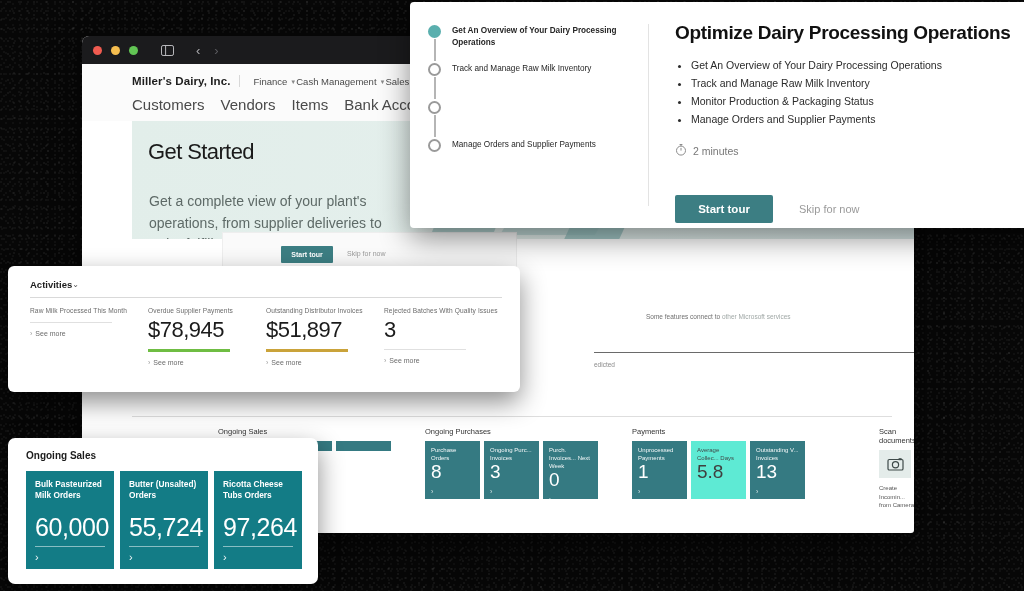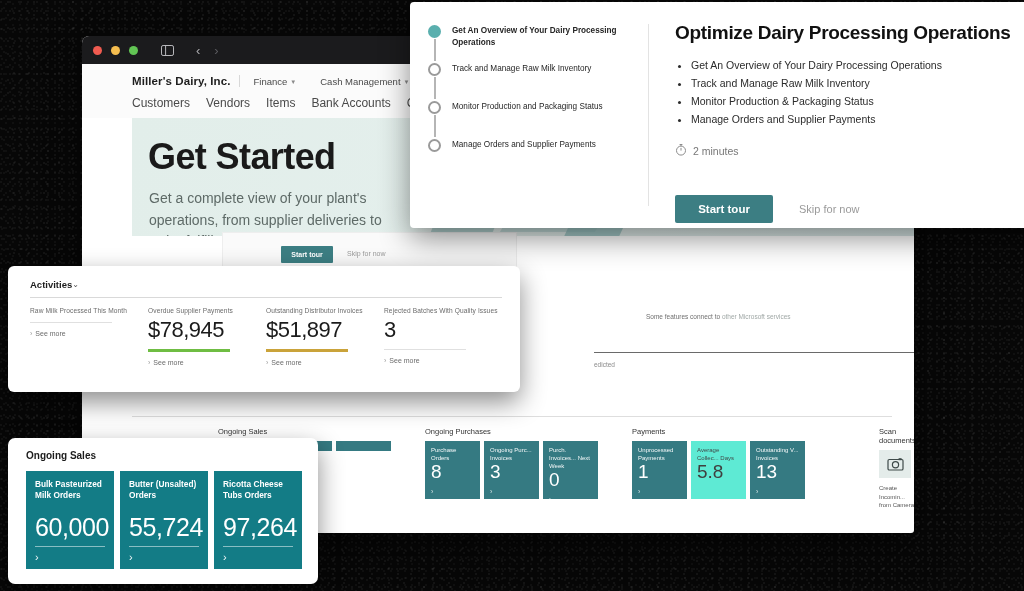--- a/index.html
+++ b/index.html
@@ -40,32 +40,32 @@
   .tb-icon { margin-left: 14px; color: #b9b9bc; display: flex; align-items: center; }
   .tb-arrows { margin-left: 13px; display: flex; gap: 14px; color: #a9a9ad; font-size: 13px; }
   .tb-arrows .dis { color: #5c5c60; }
 
   #appnav { background: #fbfbfb; padding: 11px 50px 0 50px; }
   .nav-row1 { display: flex; align-items: baseline; gap: 0; }
   .company {
     font-size: 11.5px; font-weight: bold; color: #1d1d1d; letter-spacing: .1px;
     padding-right: 9px; border-right: 1px solid #d8d8d8;
   }
-  .nav-items { display: flex; gap: 24px; padding-left: 13px; align-items: center; }
+  .nav-items { display: flex; gap: 0; padding-left: 13px; align-items: center; }
   .nav-item { font-size: 9.5px; color: #4a4a4a; white-space: nowrap; display: flex; align-items: center; gap: 3px; }
   .caret { font-size: 6px; color: #8a8a8a; }
   .nav-row2 { display: flex; gap: 16px; margin-top: 9px; padding-bottom: 8px; }
-  .nav-sub { font-size: 12px; color: #4a4a4a; white-space: nowrap; }
+  .nav-sub { font-size: 15px; color: #4a4a4a; white-space: nowrap; }
 
   #hero {
     margin: 0 0 0 50px; height: 118px;
     background: linear-gradient(100deg,#e2eeea 0%, #e4efec 45%, #d6e5e4 100%);
     position: relative; overflow: hidden;
   }
-  .hero-title { position: absolute; left: 16px; top: 18px; font-size: 36px; font-weight: 700; color: #1a1a1a; letter-spacing: -.6px; }
+  .hero-title { position: absolute; left: 16px; top: 18px; font-size: 22px; font-weight: 400; color: #1a1a1a; letter-spacing: -.6px; }
   .hero-sub { position: absolute; left: 17px; top: 70px; font-size: 14px; color: #5e6a67; line-height: 1.55; width: 250px; }
   .hero-shape { position: absolute; background: #9fc4c3; opacity: .75; }
   #sh1 { left: 300px; top: 100px; width: 62px; height: 22px; transform: skewX(-22deg); }
   #sh2 { left: 372px; top: 100px; width: 95px; height: 14px; transform: skewX(-30deg); background: #b4d2d0; }
   #sh3 { left: 436px; top: 100px; width: 55px; height: 20px; transform: skewX(-25deg); background: #8fbcbb; }
 
   
   #minitour {
     position: absolute; left: 140px; top: 196px; width: 295px; height: 44px;
     background: #fafafa; border: 1px solid #eee;
@@ -340,21 +340,20 @@
         <span class="stxt">Get An Overview of Your Dairy Processing Operations</span>
       </div>
       <div class="step">
         <span class="bullet"></span>
         <span class="connector"></span>
         <span class="stxt">Track and Manage Raw Milk Inventory</span>
       </div>
       <div class="step">
         <span class="bullet"></span>
         <span class="connector"></span>
-        <span class="stxt">Monitor Production and Packaging Status</span>
       </div>
       <div class="step">
         <span class="bullet"></span>
         <span class="stxt">Manage Orders and Supplier Payments</span>
       </div>
     </div>
 
     <div id="vdivider"></div>
 
     <div id="tourmain">

